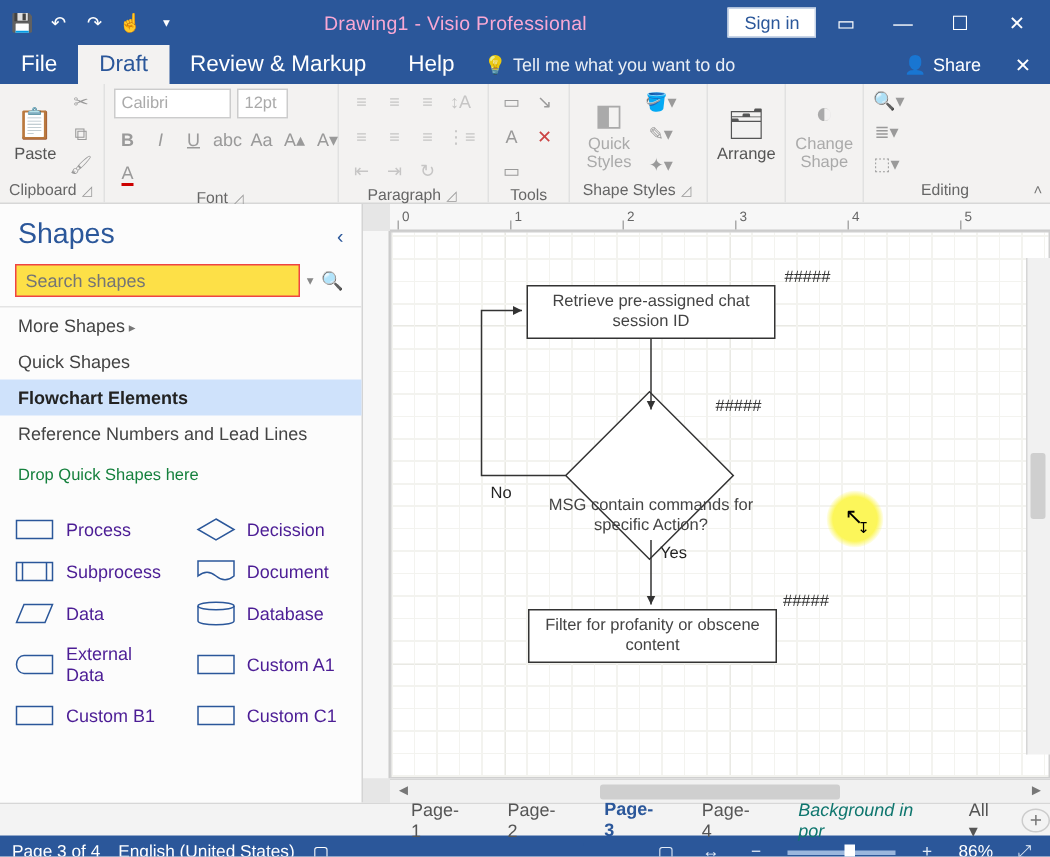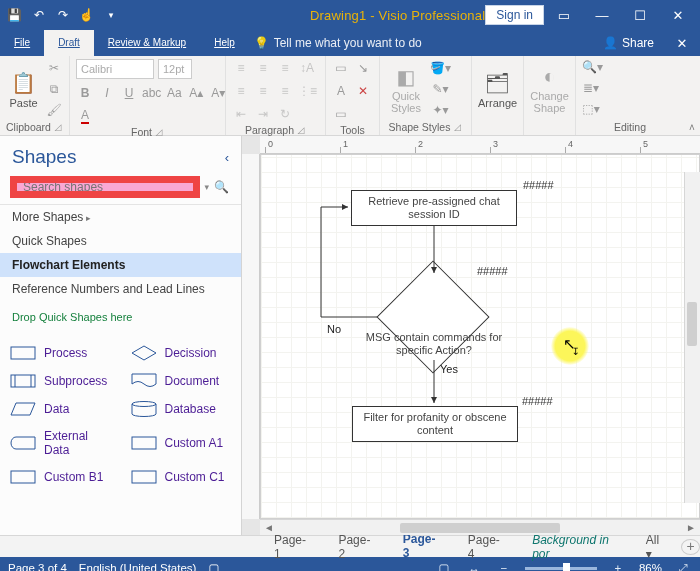--- a/index.html
+++ b/index.html
@@ -2,28 +2,28 @@
 <html><head>
 <meta charset="utf-8">
 <style>
 * { margin:0; padding:0; box-sizing:border-box; font-family:"Segoe UI",Arial,sans-serif; }
 body { width:700px; height:571px; background:#fff; overflow:hidden; font-size:12px; color:#444; user-select:none; }
 
 
 .titlebar { height:30px; background:#2b579a; color:#fff; display:flex; align-items:center; padding:0 4px; font-size:12px; }
 .tb-qat { display:flex; align-items:center; gap:2px; }
 .tb-qat .qat-btn { width:22px; height:22px; display:flex; align-items:center; justify-content:center; color:#fff; font-size:12px; }
-.tb-title { flex:1; text-align:right; color:#eab308; font-size:13px; letter-spacing:.2px; }
+.tb-title { flex:1; text-align:center; color:#f9a8d4; font-size:13px; letter-spacing:.2px; }
 .tb-right { display:flex; align-items:center; gap:2px; }
 .signin-btn { background:#fff; color:#2b579a; padding:2px 10px; font-size:12px; border:1px solid #c8d5e8; cursor:pointer; }
 .win-btn { width:36px; height:30px; display:flex; align-items:center; justify-content:center; color:#fff; font-size:13px; }
 
 
 .menubar { height:26px; background:#2b579a; color:#fff; display:flex; align-items:center; }
-.menu-tab { padding:0 14px; height:26px; line-height:26px; font-size:10px; cursor:pointer;text-decoration:underline; }
+.menu-tab { padding:0 14px; height:26px; line-height:26px; font-size:15px; cursor:pointer; }
 .menu-tab.file { background:#2b579a; }
 .menu-tab.active { background:#f3f2f1; color:#2b579a; }
 .tellme { display:flex; align-items:center; gap:4px; opacity:.9; font-size:12px; }
 .menu-spacer { flex:1; }
 .share { padding:0 10px; display:flex; align-items:center; gap:4px; }
 
 
 .ribbon { height:80px; background:#f3f2f1; border-bottom:1px solid #d7d7d7; display:flex; }
 .rgroup { display:flex; flex-direction:column; padding:2px 6px 0 6px; border-right:1px solid #e1e1e1; }
 .rgroup-body { flex:1; display:flex; align-items:center; gap:4px; color:#9a9a9a; }
@@ -36,21 +36,21 @@
 .smbtn.dim { opacity:.5; }
 .fontbox,.sizebox { height:20px; border:1px solid #ccc; background:#fff; color:#aaa; font-size:11px; padding:0 4px; display:flex; align-items:center; }
 .fontbox { width:78px; } .sizebox { width:34px; }
 
 
 .main { display:flex; height:399px; background:#e9e9e9; }
 .shapes-panel { width:242px; background:#fcfcfc; border-right:1px solid #d4d4d4; display:flex; flex-direction:column; }
 .shapes-header { padding:10px 12px 6px 12px; font-size:19px; color:#2b579a; display:flex; align-items:center; justify-content:space-between; }
 .shapes-header .chev { font-size:13px; color:#2b579a; }
 .shapes-search-row { display:flex; align-items:center; padding:2px 10px 6px 10px; gap:4px; }
-.shapes-search { flex:1; height:22px; border:7px solid #ef4444; padding:0 6px; font-size:12px; color:#666; background:#f9a8d4; }
+.shapes-search { flex:1; height:22px; border:1px solid #ef4444; padding:0 6px; font-size:12px; color:#666; background:#fde047; }
 .shapes-search-go { width:18px; text-align:center; color:#2b579a; }
 .stencil-list { border-top:1px solid #e4e4e4; }
 .stencil-item { padding:5px 12px; font-size:12px; color:#444; border-bottom:0; }
 .stencil-item.more::after { content:" ▸"; font-size:9px; color:#777; }
 .stencil-item.sel { background:#cfe2fb; font-weight:600; color:#222; }
 .drop-hint { padding:10px 12px; color:#15803d; font-size:11px; }
 .shape-grid { padding:6px 0 0 0; flex:1; overflow:hidden; }
 .shape-row { display:flex; }
 .shape-cell { width:50%; display:flex; align-items:center; gap:8px; padding:6px 10px; font-size:12px; color:#4c1d95; }
 .shape-icon { width:26px; height:16px; display:flex; align-items:center; justify-content:center; }

